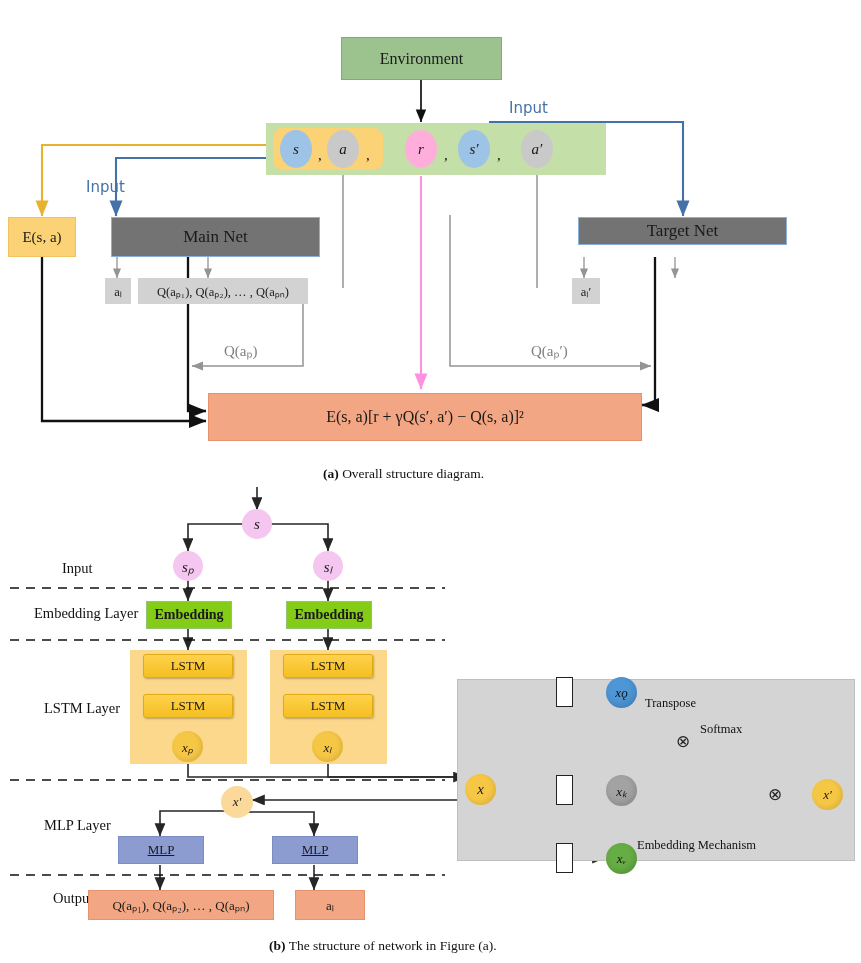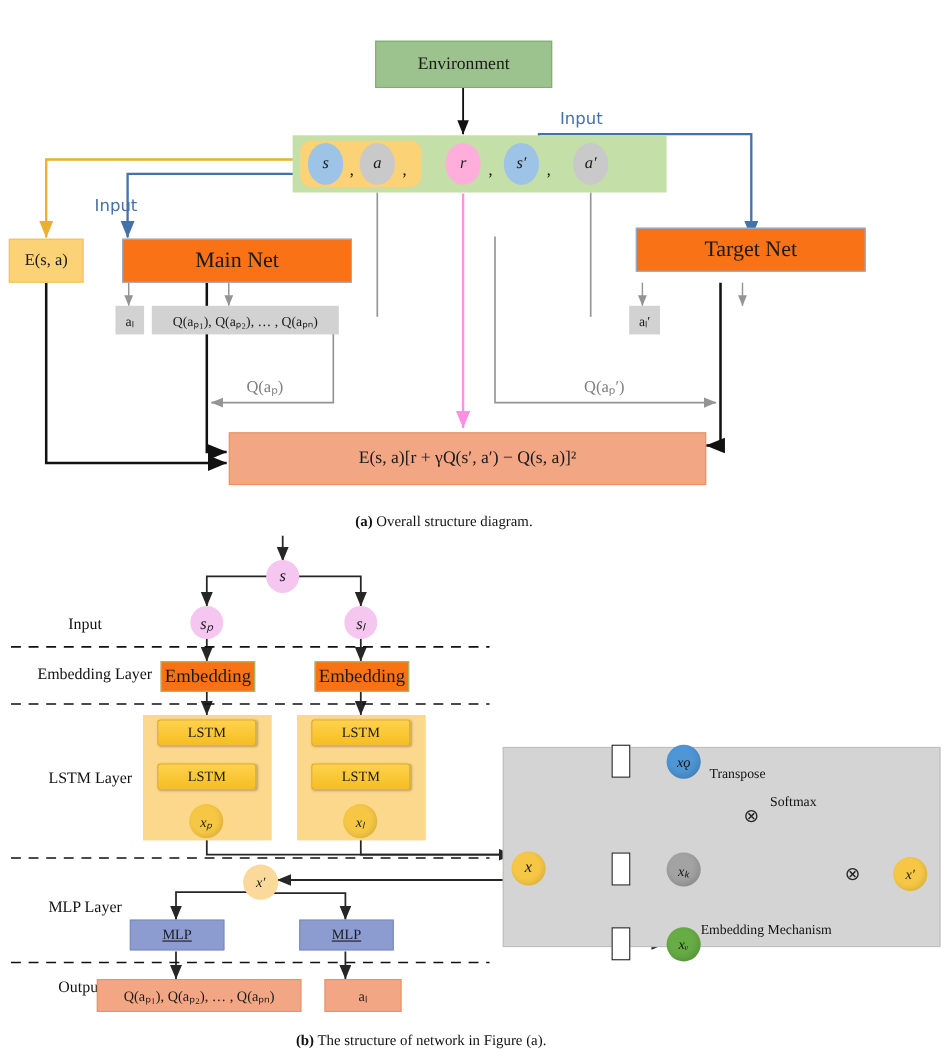--- a/index.html
+++ b/index.html
@@ -5,25 +5,25 @@
   html,body{margin:0;padding:0;background:#ffffff;}
   body{width:861px;height:963px;position:relative;
        font-family:"Liberation Serif",serif;color:#1a1a1a;overflow:hidden;}
   #stage{position:absolute;left:0;top:0;width:861px;height:963px;}
   svg.layer{position:absolute;left:0;top:0;width:861px;height:963px;overflow:visible;}
   .node{position:absolute;box-sizing:border-box;display:flex;
         align-items:center;justify-content:center;text-align:center;}
 
   
   .box-env{background:#9CC28E;border:1px solid #7fae71;font-size:16px;}
-  .box-net{background:#f97316;border:1px solid #8bb0da;font-size:20px;}
+  .box-net{background:#737373;border:1px solid #8bb0da;font-size:17px;}
   .box-esa{background:#FBD275;border:1px solid #efc35e;font-size:15px;}
   .box-loss{background:#F2A683;border:1px solid #e8926b;font-size:16px;}
   .box-gray{background:#D2D2D2;font-size:12.5px;}
-  .box-embed{background:#f97316;border:1px solid #93c375;font-size:17px;}
+  .box-embed{background:#84cc16;border:1px solid #93c375;font-size:14px;font-weight:bold;}
   .box-lstm{background:linear-gradient(180deg,#FFD24D 0%,#F5BE22 100%);
             border:1px solid #e0ab11;border-radius:3px;font-size:13px;
             box-shadow:1px 1px 2px rgba(0,0,0,.25);}
   .box-lstmwrap{background:#FBD88C;}
   .box-mlp{background:#8C9BD0;border:1px solid #7b8bc4;font-size:13px;text-decoration:underline;}
   .box-out{background:#F2A683;border:1px solid #e8926b;font-size:13px;}
   .box-attnpanel{background:#D4D4D4;border:1px solid #bfbfbf;}
   .box-white{background:#ffffff;border:1.6px solid #222;}
 
   
@@ -194,21 +194,21 @@
   <div class="lbl lbl-blue" style="left:509px;top:99px;">Input</div>
 
   <div class="node box-esa" style="left:8px;top:217px;width:68px;height:40px;">
     <span>E(s, a)</span>
     </div>
 
   <div class="node box-net" style="left:111px;top:217px;width:209px;height:40px;">
     <span>Main Net</span>
     </div>
 
-  <div class="node box-net" style="left:578px;top:207px;width:209px;height:40px;">
+  <div class="node box-net" style="left:578px;top:217px;width:209px;height:28px;">
     <span>Target Net</span>
     </div>
 
   <div class="node box-gray" style="left:105px;top:278px;width:26px;height:26px;">
     <span>aₗ</span>
     </div>
   <div class="node box-gray" style="left:138px;top:278px;width:170px;height:26px;">
     <span>Q(aₚ₁), Q(aₚ₂), … , Q(aₚₙ)</span>
     </div>
 

